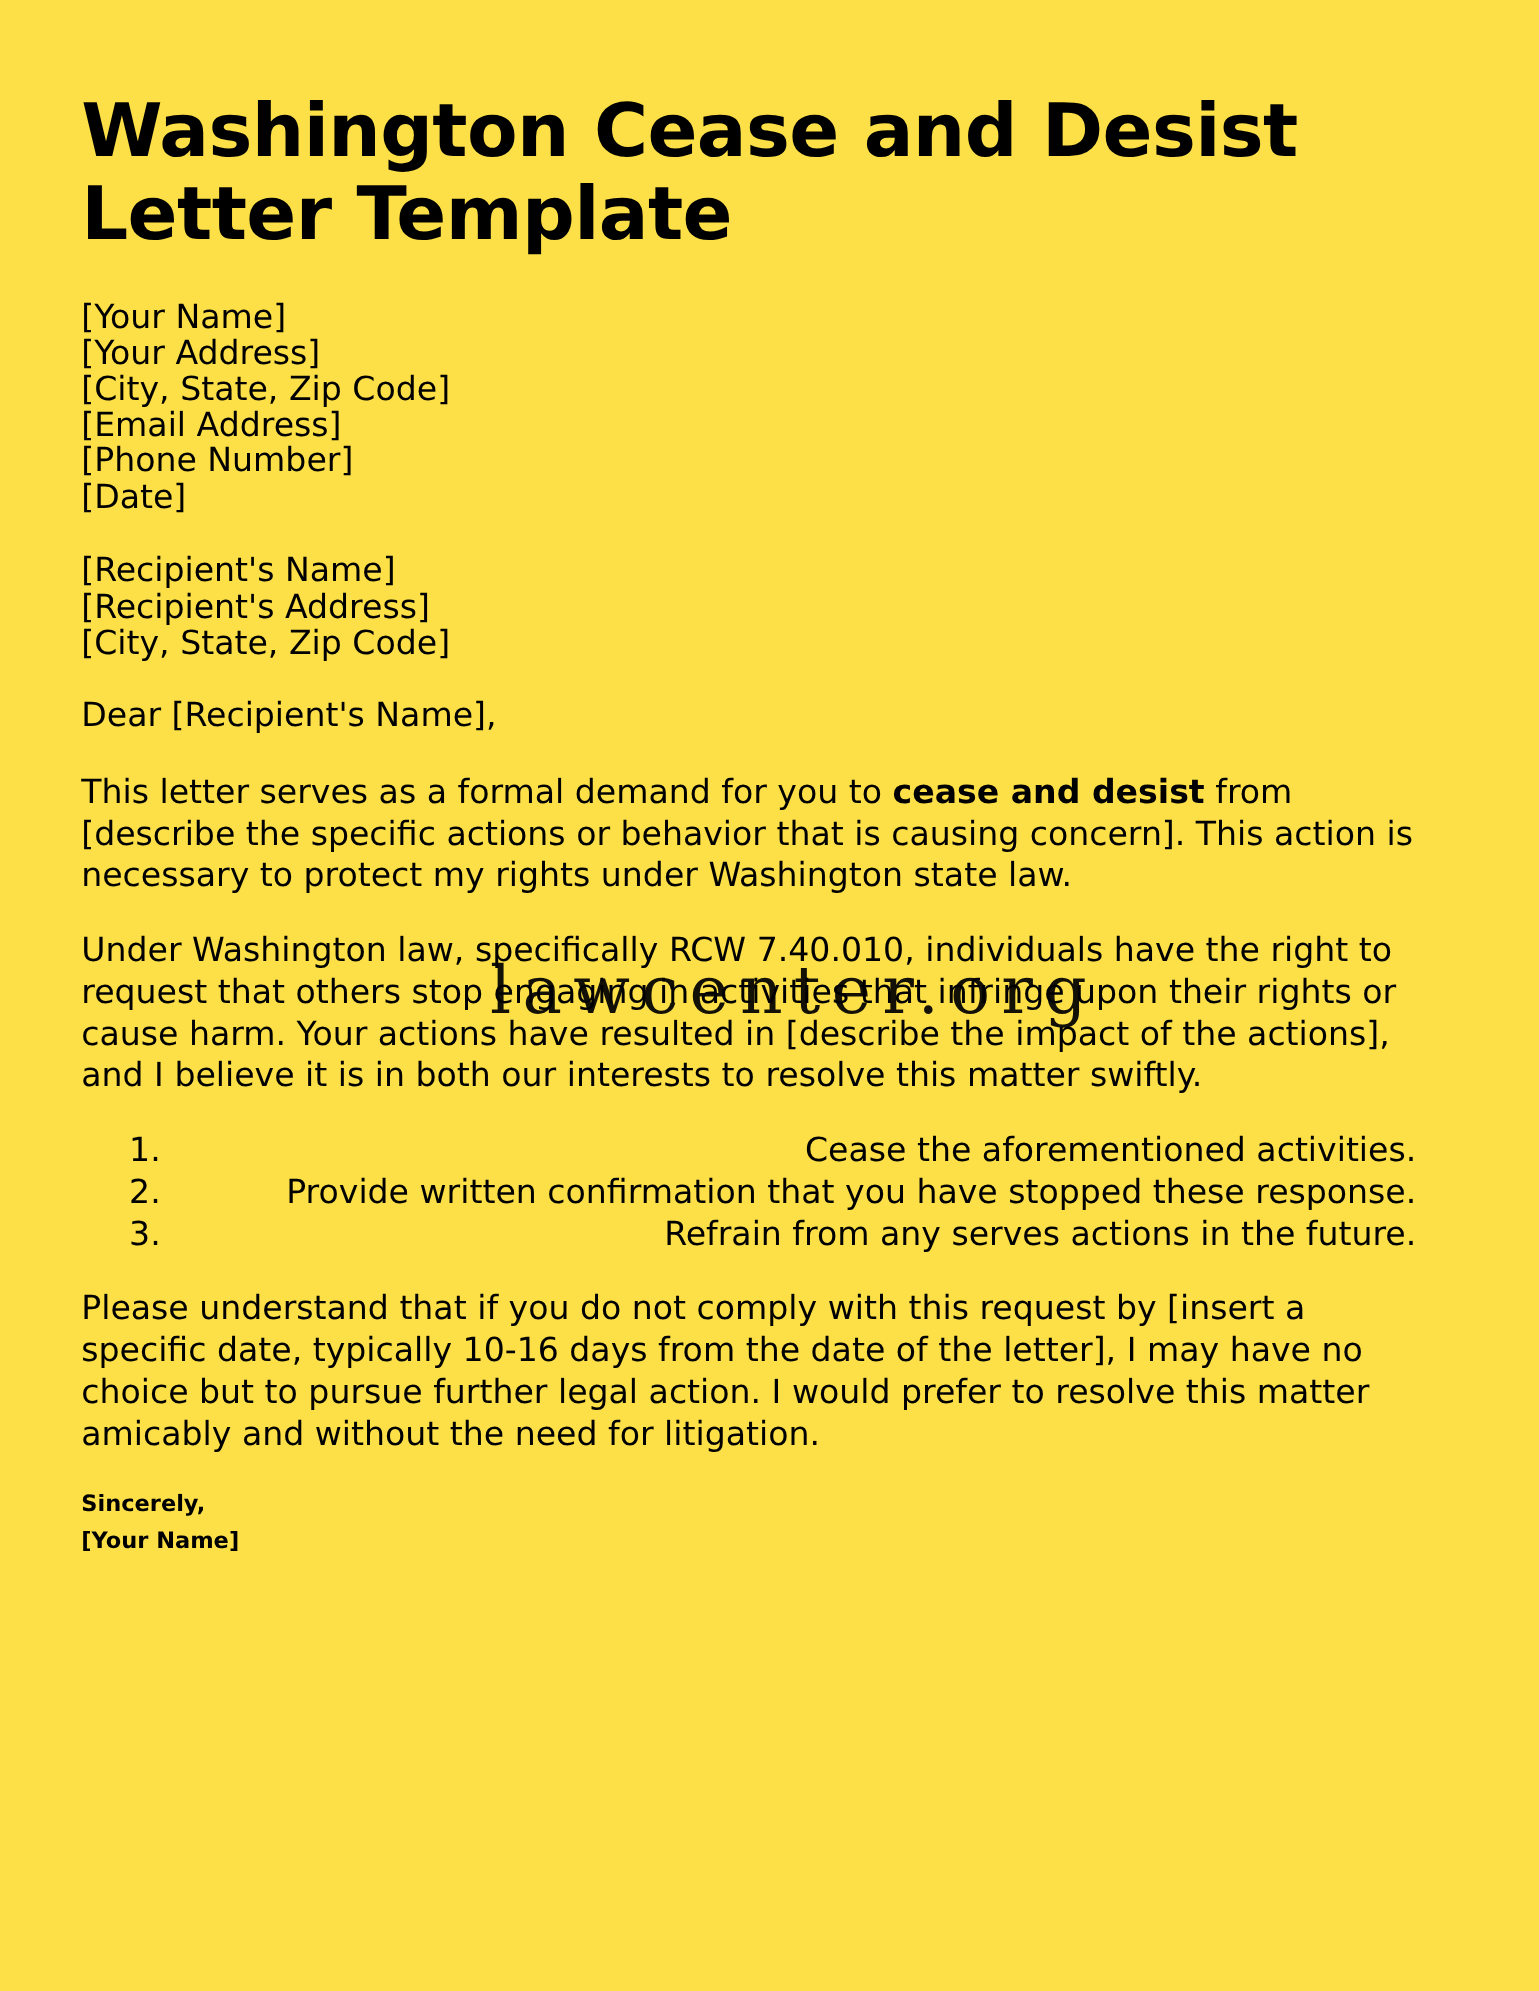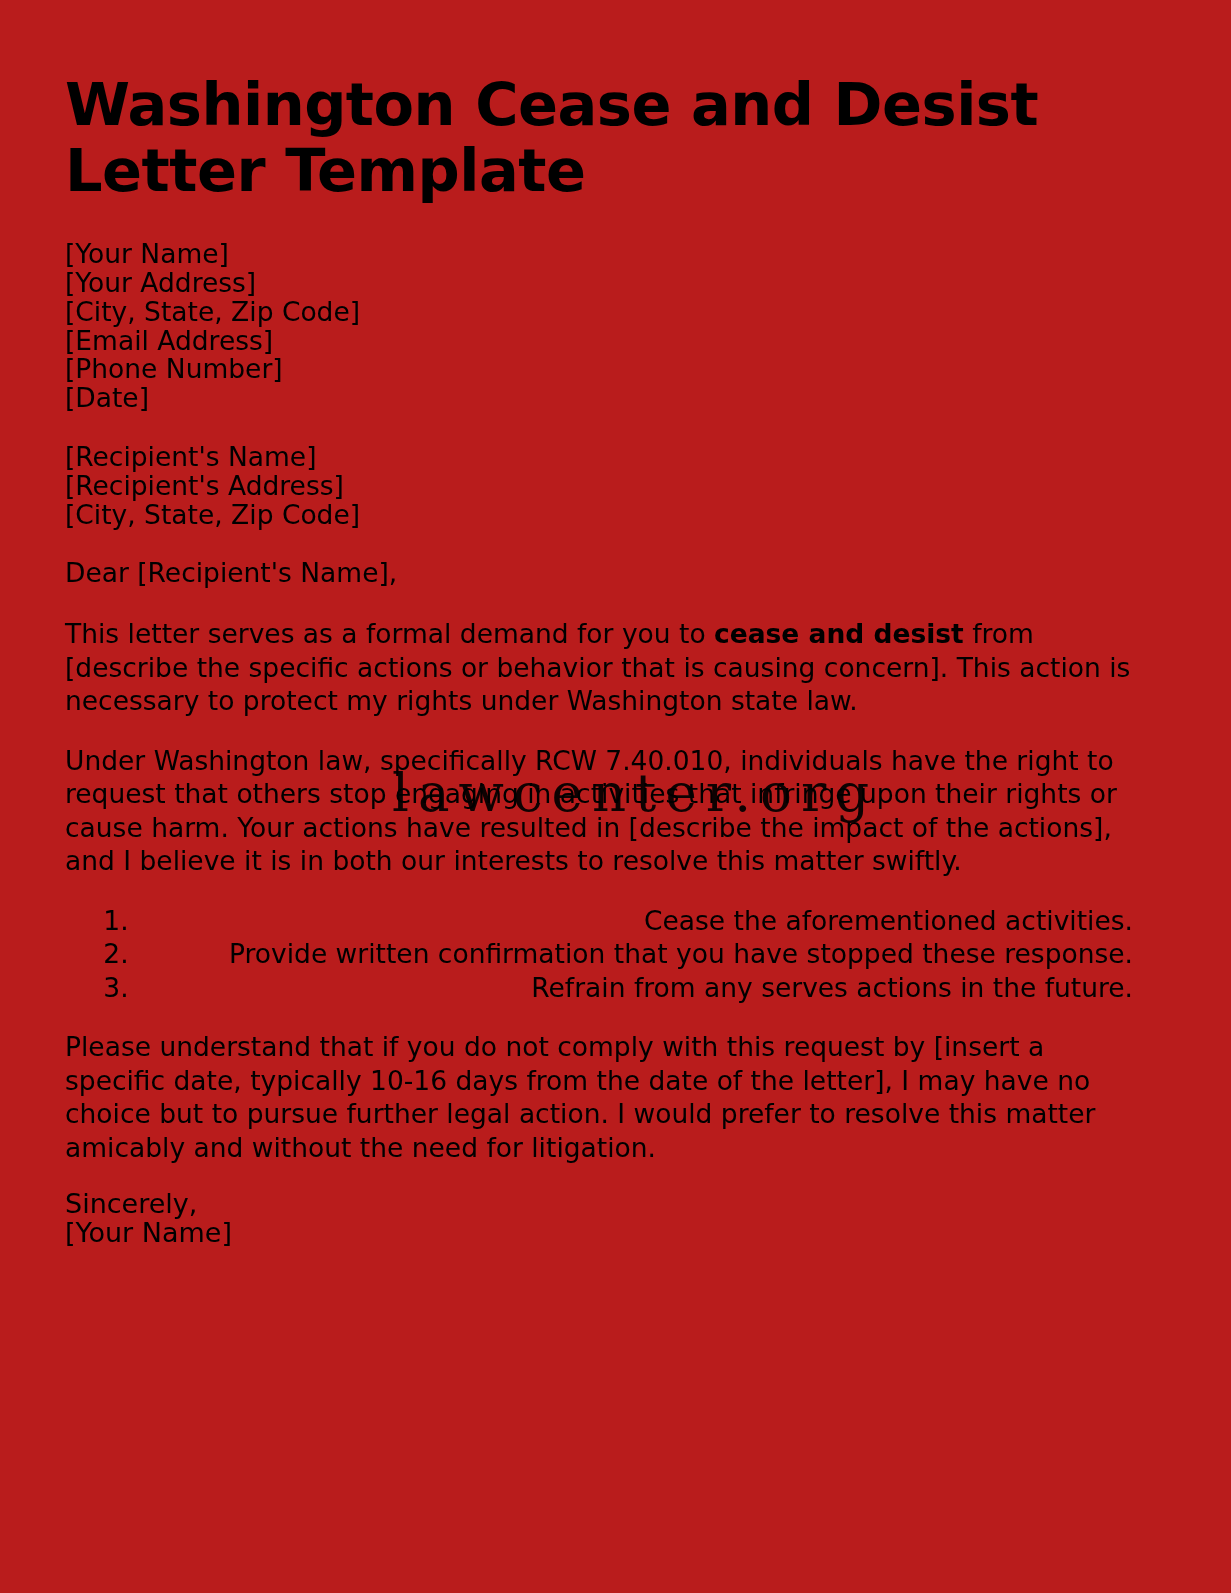--- a/index.html
+++ b/index.html
@@ -19,21 +19,21 @@
     -webkit-font-smoothing: antialiased;
   }
 
   
   .page {
     position: absolute;
     left: 0;
     top: 0;
     width: 1231px;
     height: 1593px;
-    background: #b91c1c;
+    background: #fde047;
   }
 
   .doc-body {
     position: absolute;
     left: 65px;
     top: 72px;
     width: 1068px;
   }
 
   
@@ -78,23 +78,24 @@
     margin: 0 0 26px 0;
     padding-left: 72px;
     text-align: right;
   }
   ol.action-list li {
     margin: 0;
     padding: 0;
   }
 
   .closing {
-    font-size: 27px;
+    font-size: 18px;
     line-height: 28.8px;
     margin: 0;
+    font-weight: bold;
   }
   .closing .line { display: block; }
 
   
   .watermark {
     position: absolute;
     left: 392px;
     top: 766px;
     font-family: "DejaVu Serif", "Liberation Serif", serif;
     font-size: 53px;

